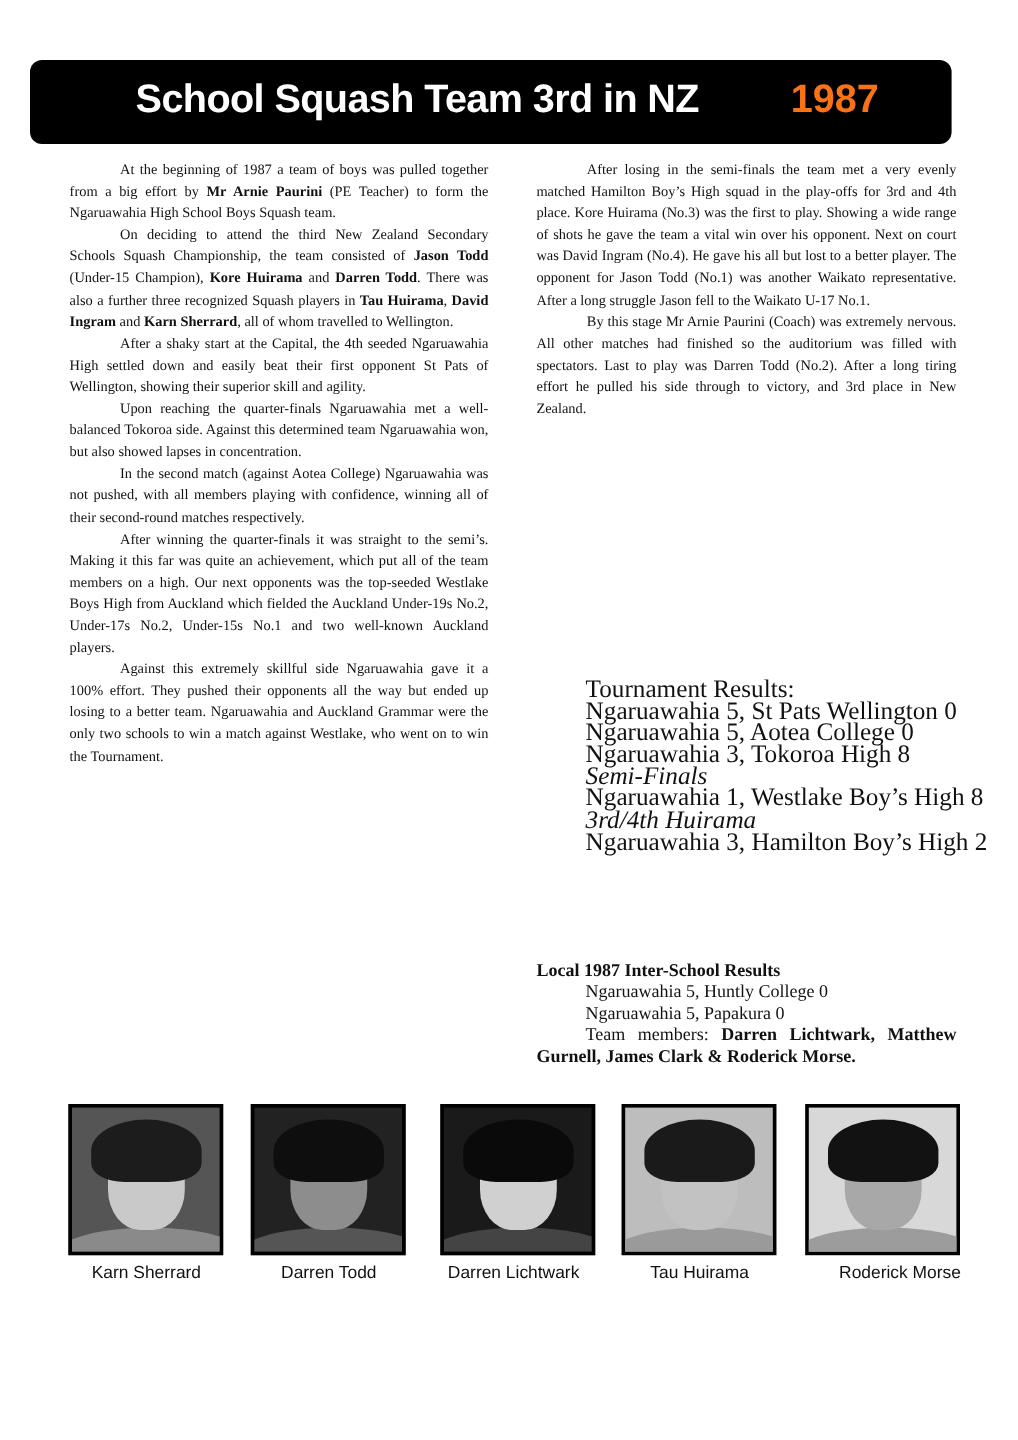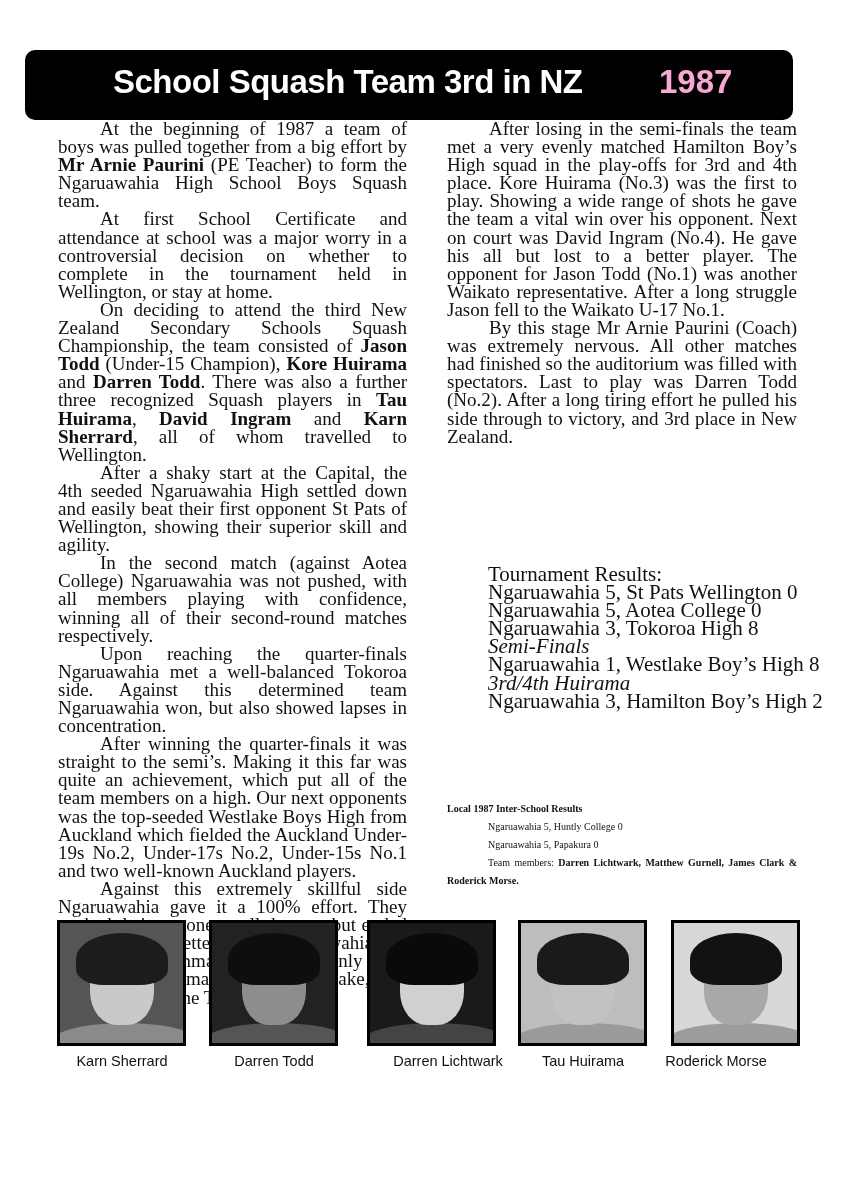--- a/index.html
+++ b/index.html
@@ -3,33 +3,33 @@
 <meta charset="utf-8">
 <style>
   html, body { margin:0; padding:0; background:#ffffff; }
   body { width:848px; height:1200px; position:relative; overflow:hidden;
          font-family:"Liberation Serif", serif; color:#111; }
   .banner { position:absolute; left:25px; top:50px; width:768px; height:70px;
             background:#000; border-radius:10px; }
   .banner .title { position:absolute; left:88px; top:13px; color:#fff;
             font-family:"Liberation Sans", sans-serif; font-weight:bold;
             font-size:33px; letter-spacing:-0.5px; white-space:nowrap; }
-  .banner .year { position:absolute; left:634px; top:13px; color:#f9a8d4;
+  .banner .year { position:absolute; left:634px; top:13px; color:#f97316;
             font-family:"Liberation Sans", sans-serif; font-weight:bold;
             font-size:33px; }
-  .col { position:absolute; top:120px; font-size:19px; line-height:18.1px;
+  .col { position:absolute; top:132px; font-size:12px; line-height:18.1px;
          text-align:justify; }
   .col.left { left:58px; width:349px; }
   .col.right { left:447px; width:350px; }
   .col p { margin:0; text-indent:42px; }
   b { font-weight:bold; }
   .results { position:absolute; left:488px; top:565px; font-size:21px; line-height:18.1px; }
   .results div { white-space:nowrap; }
   .results .ital { font-style:italic; }
-  .local { position:absolute; left:447px; top:800px; width:350px; font-size:10px;
+  .local { position:absolute; left:447px; top:800px; width:350px; font-size:15px;
            line-height:18.1px; text-align:justify; }
   .local .head { font-weight:bold; }
   .local .line { padding-left:41px;font-family:Liberation Serif, serif; }
   .local p { margin:0; text-indent:41px; }
   .photo { position:absolute; top:920px; width:123px; height:120px;
            border:3px solid #000; background:#555; overflow:hidden; }
   .photo .face { position:absolute; left:50%; top:52%; width:64px; height:80px;
            margin-left:-32px; margin-top:-40px; border-radius:45% 45% 42% 42%;
            background:#b8b8b8; }
   .photo .hair { position:absolute; left:50%; top:8%; width:92px; height:52px;
@@ -42,25 +42,24 @@
 </head>
 <body>
 
 <div class="banner">
   <span class="title">School Squash Team 3rd in NZ</span>
   <span class="year">1987</span>
 </div>
 
 <div class="col left" id="col-left">
     <p><span>At the beginning of 1987 a team of boys was pulled together from a big effort by </span><b>Mr Arnie Paurini</b><span> (PE Teacher) to form the Ngaruawahia High School Boys Squash team.</span></p>
-    <p><span>At first School Certificate and attendance at school was a major worry in a controversial decision on whether to complete in the tournament held in Wellington, or stay at home.</span></p>
     <p><span>On deciding to attend the third New Zealand Secondary Schools Squash Championship, the team consisted of </span><b>Jason Todd</b><span> (Under-15 Champion), </span><b>Kore Huirama</b><span> and </span><b>Darren Todd</b><span>. There was also a further three recognized Squash players in </span><b>Tau Huirama</b><span>, </span><b>David Ingram</b><span> and </span><b>Karn Sherrard</b><span>, all of whom travelled to Wellington.</span></p>
     <p><span>After a shaky start at the Capital, the 4th seeded Ngaruawahia High settled down and easily beat their first opponent St Pats of Wellington, showing their superior skill and agility.</span></p>
+    <p><span>Upon reaching the quarter-finals Ngaruawahia met a well-balanced Tokoroa side. Against this determined team Ngaruawahia won, but also showed lapses in concentration.</span></p>
     <p><span>In the second match (against Aotea College) Ngaruawahia was not pushed, with all members playing with confidence, winning all of their second-round matches respectively.</span></p>
-    <p><span>Upon reaching the quarter-finals Ngaruawahia met a well-balanced Tokoroa side. Against this determined team Ngaruawahia won, but also showed lapses in concentration.</span></p>
     <p><span>After winning the quarter-finals it was straight to the semi’s. Making it this far was quite an achievement, which put all of the team members on a high. Our next opponents was the top-seeded Westlake Boys High from Auckland which fielded the Auckland Under-19s No.2, Under-17s No.2, Under-15s No.1 and two well-known Auckland players.</span></p>
     <p><span>Against this extremely skillful side Ngaruawahia gave it a 100% effort. They pushed their opponents all the way but ended up losing to a better team. Ngaruawahia and Auckland Grammar were the only two schools to win a match against Westlake, who went on to win the Tournament.</span></p>
   </div>
 <div class="col right" id="col-right">
     <p><span>After losing in the semi-finals the team met a very evenly matched Hamilton Boy’s High squad in the play-offs for 3rd and 4th place. Kore Huirama (No.3) was the first to play. Showing a wide range of shots he gave the team a vital win over his opponent. Next on court was David Ingram (No.4). He gave his all but lost to a better player. The opponent for Jason Todd (No.1) was another Waikato representative. After a long struggle Jason fell to the Waikato U-17 No.1.</span></p>
     <p><span>By this stage Mr Arnie Paurini (Coach) was extremely nervous. All other matches had finished so the auditorium was filled with spectators. Last to play was Darren Todd (No.2). After a long tiring effort he pulled his side through to victory, and 3rd place in New Zealand.</span></p>
   </div>
 
 <div class="results">
   <div>Tournament Results:</div>
@@ -101,15 +100,15 @@
     <div class="hair" style="background:#1a1a1a"></div>
 </div>
 <div class="photo" style="left:671px; background:#d8d8d8;">
   <div class="body" style="background:#9c9c9c"></div>
     <div class="face" style="background:#a8a8a8"></div>
     <div class="hair" style="background:#121212"></div>
 </div>
 
 <div class="caption" style="left:42px;">Karn Sherrard</div>
 <div class="caption" style="left:194px;">Darren Todd</div>
-<div class="caption" style="left:368px;">Darren Lichtwark</div>
+<div class="caption" style="left:348px;">Darren Lichtwark</div>
 <div class="caption" style="left:503px;">Tau Huirama</div>
-<div class="caption" style="left:636px;">Roderick Morse</div>
+<div class="caption" style="left:670px;">Roderick Morse</div>
 
 </body></html>

